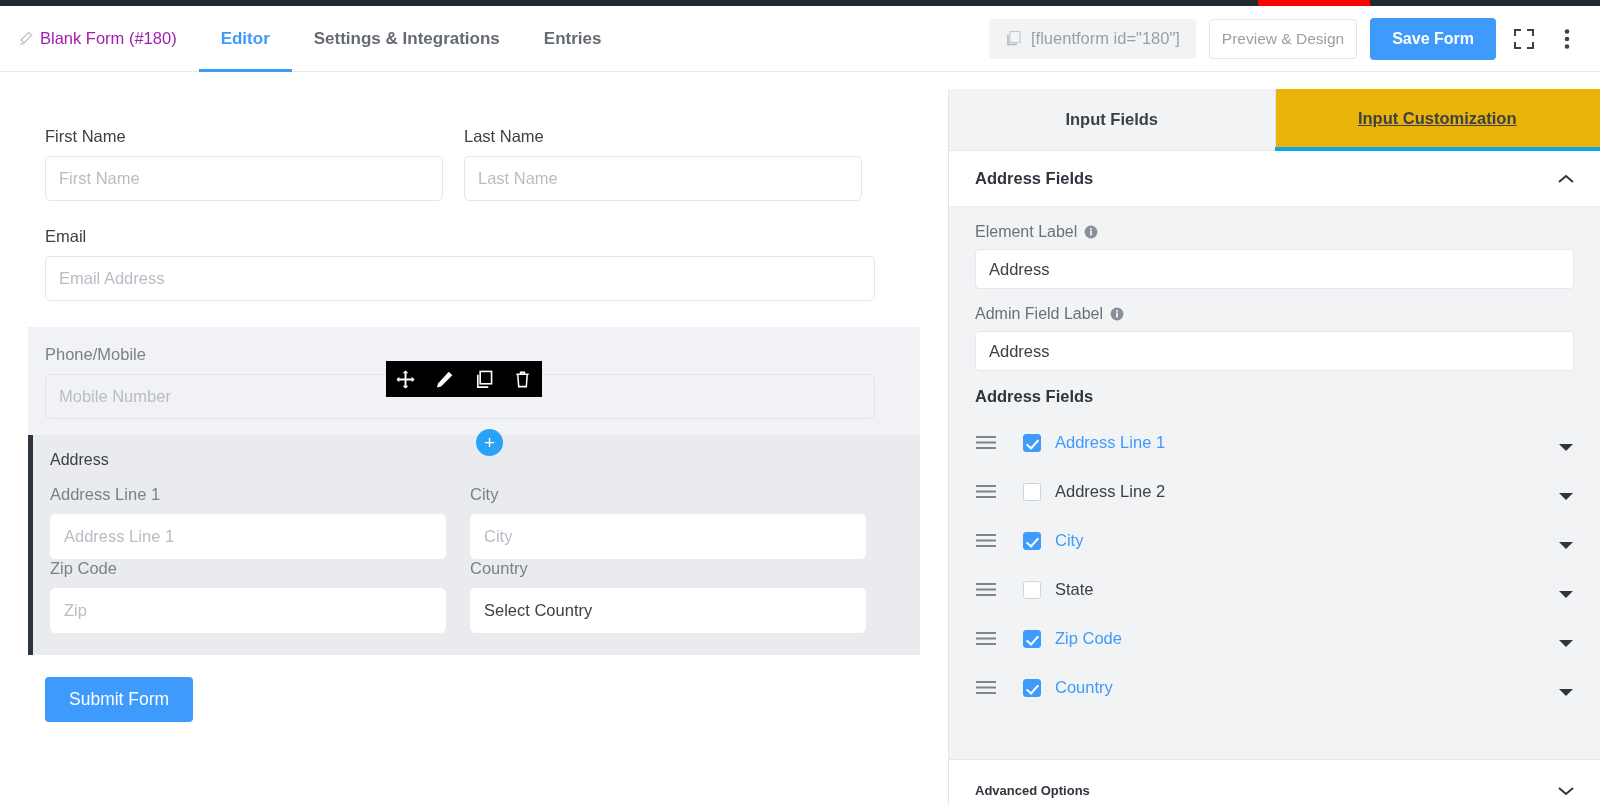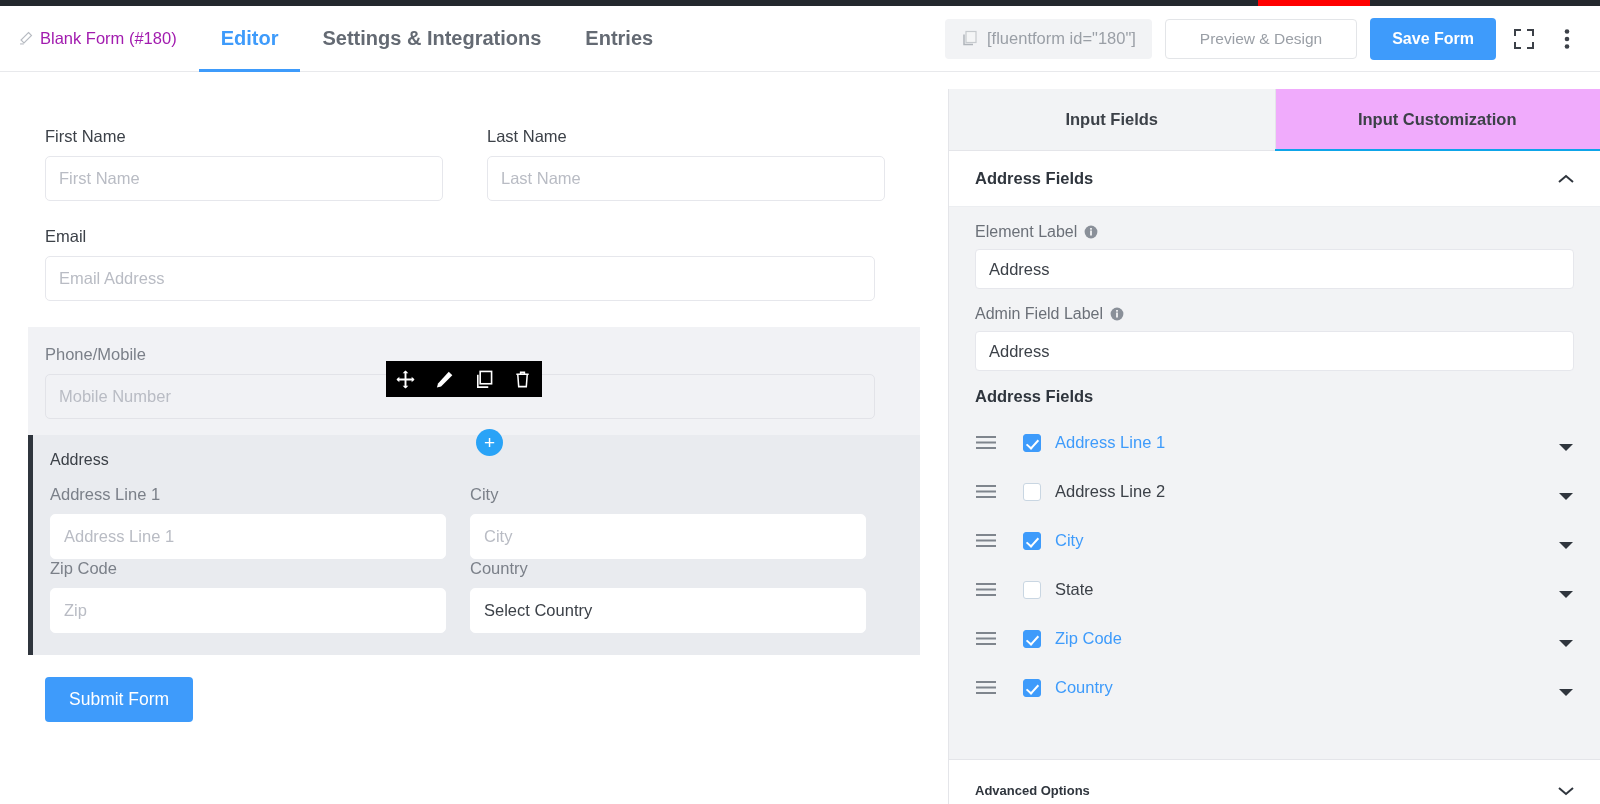--- a/index.html
+++ b/index.html
@@ -35,21 +35,21 @@
     margin-left: 18px; gap: 7px;
     color: #a21caf; font-size: 16.5px;
   }
   .pencil-sm { width: 15px; height: 15px; display: block; }
 
   .nav-tabs { display: flex; align-items: center; height: 66px; margin-left: 22px; }
   .nav-tab {
     position: relative;
     height: 66px; display: flex; align-items: center;
     padding: 0 22px;
-    font-size: 20px; font-weight: bold;
+    font-size: 17px; font-weight: bold;
     color: #646a73; cursor: pointer;
     white-space: nowrap;
   }
   .nav-tab.active { color: #3e9bfb; }
   .nav-tab.active::after {
     content: ""; position: absolute; left: 0; right: 0; bottom: 0;
     height: 3px; background: #3e9bfb;
   }
 
   .header-right {
@@ -57,21 +57,21 @@
     gap: 13px; margin-right: 18px;
   }
   .shortcode-box {
     display: flex; align-items: center; gap: 9px;
     background: #f2f3f5; border-radius: 4px;
     height: 40px; padding: 0 16px;
     color: #9a9fa6; font-size: 16.5px;
   }
   .copy-ic { width: 17px; height: 17px; display: block; }
   .btn-ghost {
-    height: 40px; padding: 0 34px;
+    height: 40px; padding: 0 12px;
     display: flex; align-items: center;
     background: #fff; border: 1px solid #e3e5e8; border-radius: 4px;
     color: #9a9fa6; font-size: 15.5px; cursor: pointer;
   }
   .btn-primary {
     height: 42px; padding: 0 22px;
     display: flex; align-items: center;
     background: #3e9bfb; border: none; border-radius: 4px;
     color: #fff; font-size: 16px; font-weight: bold; cursor: pointer;
   }
@@ -84,21 +84,21 @@
   .dots-ic { width: 6px; height: 22px; display:block; }
 
   
   .canvas {
     position: absolute; top: 72px; left: 0;
     width: 948px; height: 732px;
     background: #ffffff; overflow: hidden;
   }
   .form-body { padding: 55px 45px 0 45px; position: relative; }
 
-  .field-row { display: flex; gap: 44px; }
+  .field-row { display: flex; gap: 21px; }
   .fld { margin-bottom: 26px; }
   .fld.half { width: 398px; }
   .fld.full { width: 830px; }
   .fld-label {
     font-size: 16.5px; color: #3c4148;
     margin-bottom: 10px; display: block;
   }
   .fld-input {
     width: 100%; height: 45px;
     border: 1px solid #e6e7ec; border-radius: 5px;
@@ -170,22 +170,23 @@
     display: flex; flex-direction: column;
   }
   .panel-tabs { display: flex; height: 62px; background: #f2f3f5; }
   .panel-tab {
     flex: 1; display: flex; align-items: center; justify-content: center;
     font-size: 16.5px; font-weight: bold; color: #3c4148;
     cursor: pointer; position: relative;
     border-bottom: 1px solid #e4e5e9;
   }
   .panel-tab.active {
-    background: #f0abfc;
-    border-bottom: 2px solid #0ea5e9;
+    background: #eab308;
+    border-bottom: 4px solid #0ea5e9;
+    text-decoration: underline;
   }
   .panel-tab.active::before {
     content:""; position:absolute; left:0; top:0; bottom:0; width:1px; background:#e4e5e9;
   }
 
   .section-head {
     height: 56px; background: #fff;
     display: flex; align-items: center; justify-content: space-between;
     padding: 0 26px;
     border-bottom: 1px solid #eceef1;

